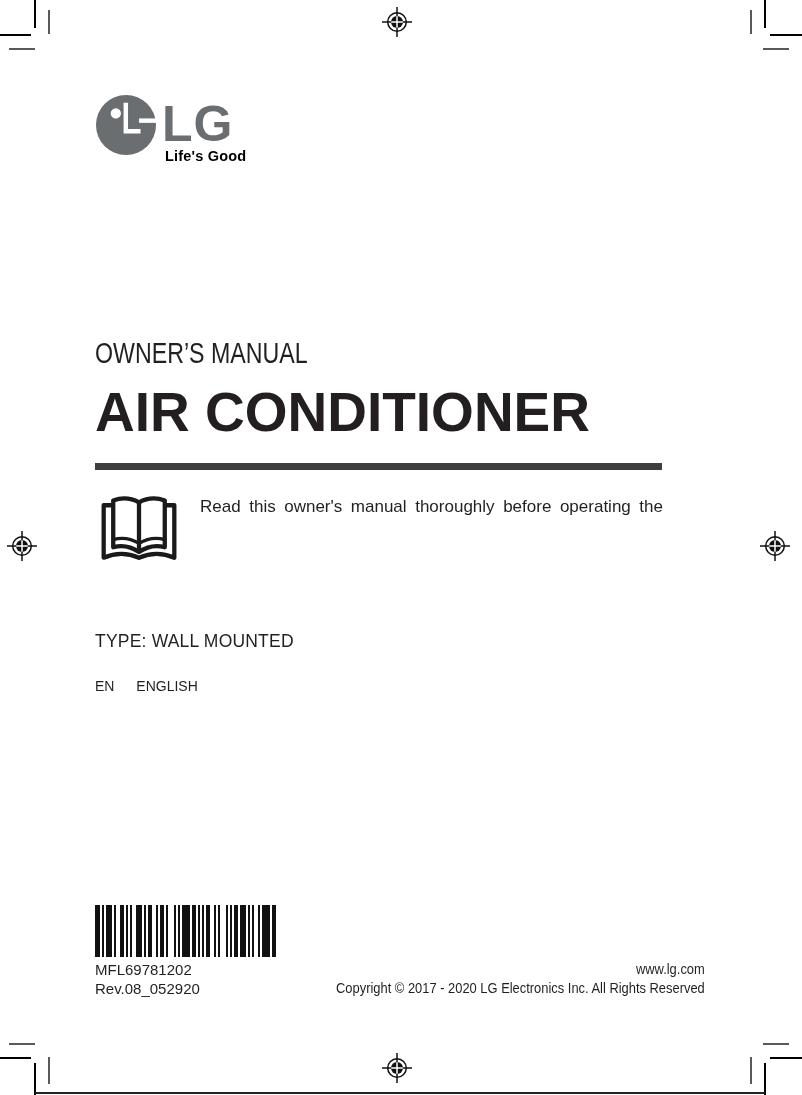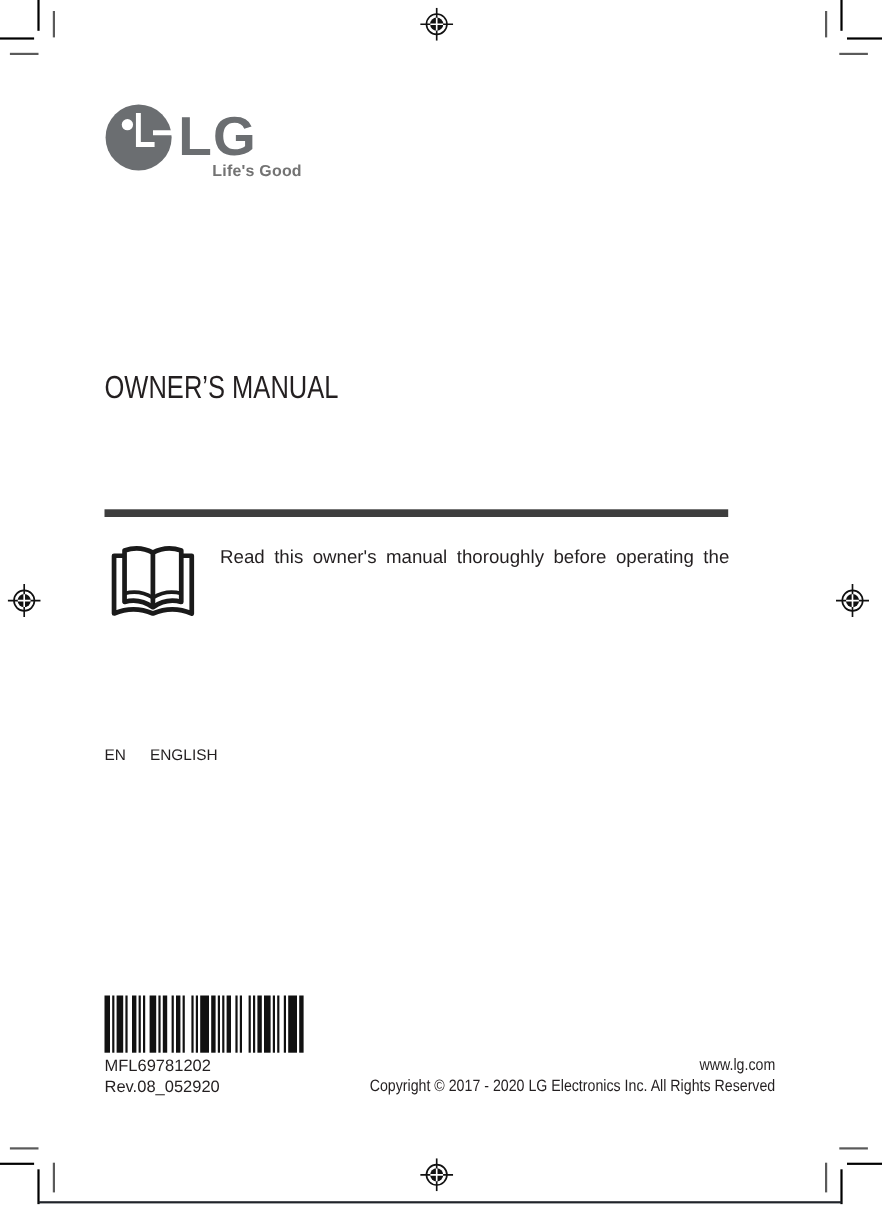--- a/index.html
+++ b/index.html
@@ -23,21 +23,21 @@
   
   .lg-symbol { position: absolute; left: 95px; top: 94px; width: 62px; height: 62px; }
   .lg-word {
     position: absolute; left: 162px; top: 99px;
     font-size: 50px; line-height: 50px; font-weight: 700;
     color: #6b6e71; letter-spacing: 1px;
   }
   .lg-tagline {
     position: absolute; left: 165px; top: 149px;
     font-size: 14.5px; line-height: 15px; font-weight: 700;
-    color: #737373; letter-spacing: 0.2px; margin-left: 28px;
+    color: #000000; letter-spacing: 0.2px;
   }
 
   .eyebrow {
     position: absolute; left: 95px; top: 338px;
     font-size: 29px; line-height: 30px; font-weight: 400;
     color: #231f20; white-space: nowrap;
     transform: scaleX(0.80); transform-origin: left center;
   }
   .main-title {
     position: absolute; left: 95px; top: 384px;
@@ -161,34 +161,36 @@
       <circle cx="32" cy="32" r="31" fill="#6b6e71"></circle>
       <circle cx="21.5" cy="20" r="5.3" fill="#ffffff"></circle>
       <path d="M31.8 9 V38.5 H47" fill="none" stroke="#ffffff" stroke-width="4.6"></path>
       <path d="M64 27.5 H45.5" fill="none" stroke="#ffffff" stroke-width="4.6"></path>
     </svg>
     <div class="lg-word">LG</div>
     <div class="lg-tagline">Life's Good</div>
   </div>
 
   <div class="eyebrow">OWNER’S MANUAL</div>
+  <div class="main-title">AIR CONDITIONER</div>
   <div class="rule"></div>
 
   <svg class="book-icon" viewBox="0 0 88 82">
     <g fill="none" stroke="#1a1a1a" stroke-width="4.5" stroke-linecap="butt" stroke-linejoin="round">
       <path d="M16 14 H7 V69 Q25.5 61 44 69 Q62.5 61 81 69 V14 H72"></path>
       <path d="M44 63 Q31 54 17 58 V9 Q31 4 44 11 Q57 4 71 9 V58 Q57 54 44 63 Z" fill="#ffffff"></path>
       <path d="M44 11 V63"></path>
       <path d="M17 50 Q31 46 44 54 Q57 46 71 50" stroke-width="3.5"></path>
     </g>
   </svg>
   <div class="notice">
     <div class="l1">Read this owner's manual thoroughly before operating the</div>
   </div>
 
+  <div class="type-line">TYPE: WALL MOUNTED</div>
   <div class="lang-line">
     <span class="code">EN</span>
     <span class="name">ENGLISH</span>
   </div>
 
   <div class="barcode">
       <span class="bar" style="width: 5px;"></span>
       <span class="space" style="width: 2px;"></span>
       <span class="bar" style="width: 2px;"></span>
       <span class="space" style="width: 2px;"></span>

